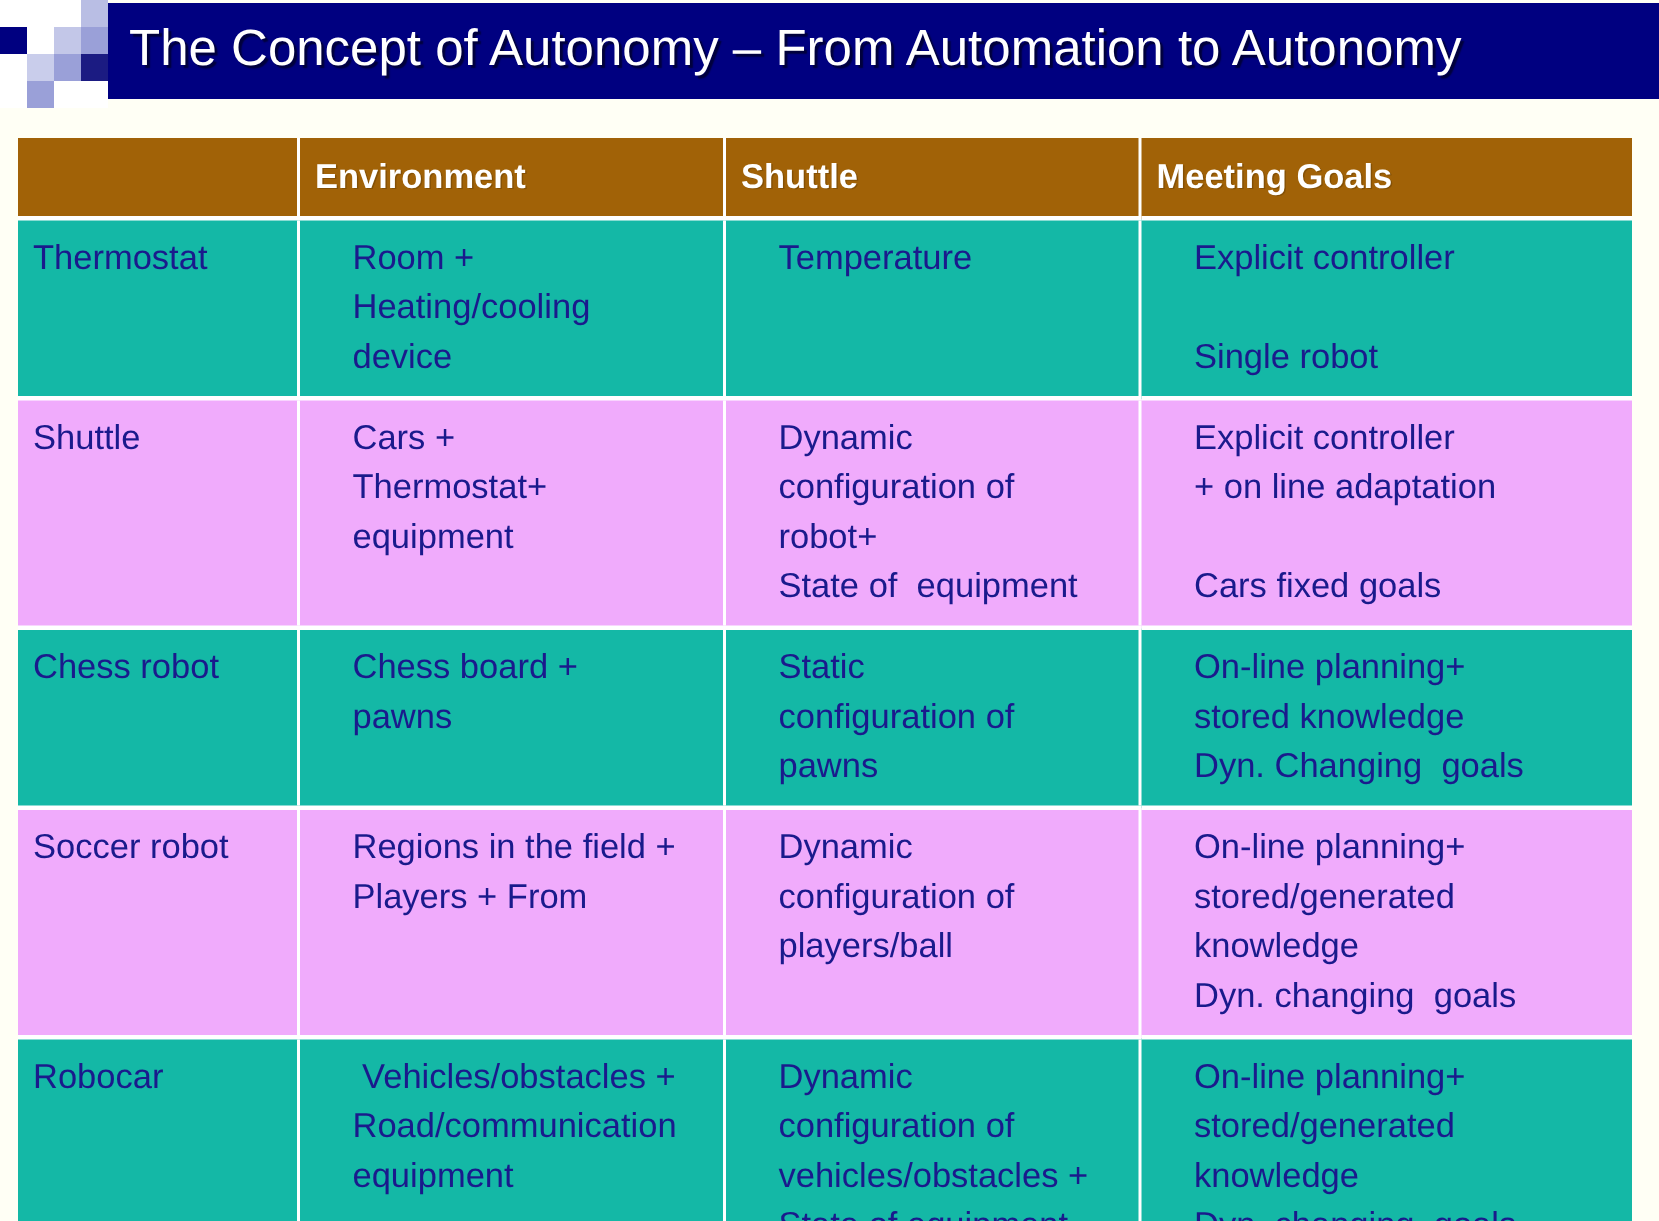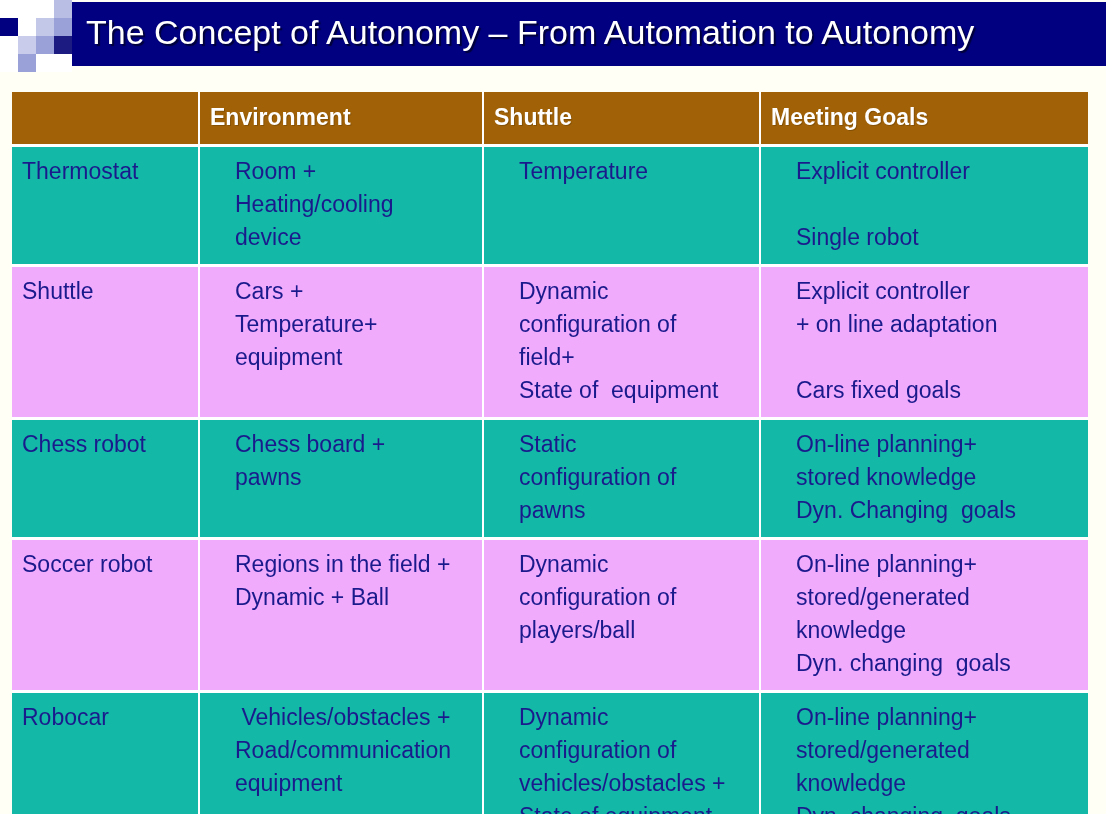--- a/index.html
+++ b/index.html
@@ -163,27 +163,27 @@
           <td>
             <span class="cellline">Explicit controller</span>
             <span class="cellline blank"></span>
             <span class="cellline">Single robot</span>
           </td>
         </tr>
         <tr class="shade-b">
           <td>Shuttle</td>
           <td>
             <span class="cellline">Cars +</span>
-            <span class="cellline">Temperature+</span>
+            <span class="cellline">Thermostat+</span>
             <span class="cellline">equipment</span>
           </td>
           <td>
             <span class="cellline">Dynamic</span>
             <span class="cellline">configuration of</span>
-            <span class="cellline">field+</span>
+            <span class="cellline">robot+</span>
             <span class="cellline">State of  equipment</span>
           </td>
           <td>
             <span class="cellline">Explicit controller</span>
             <span class="cellline">+ on line adaptation</span>
             <span class="cellline blank"></span>
             <span class="cellline">Cars fixed goals</span>
           </td>
         </tr>
         <tr class="shade-a">
@@ -200,21 +200,21 @@
           <td>
             <span class="cellline">On-line planning+</span>
             <span class="cellline">stored knowledge</span>
             <span class="cellline">Dyn. Changing  goals</span>
           </td>
         </tr>
         <tr class="shade-b">
           <td>Soccer robot</td>
           <td>
             <span class="cellline">Regions in the field +</span>
-            <span class="cellline">Dynamic + Ball</span>
+            <span class="cellline">Players + From</span>
           </td>
           <td>
             <span class="cellline">Dynamic</span>
             <span class="cellline">configuration of</span>
             <span class="cellline">players/ball</span>
           </td>
           <td>
             <span class="cellline">On-line planning+</span>
             <span class="cellline">stored/generated</span>
             <span class="cellline">knowledge</span>

